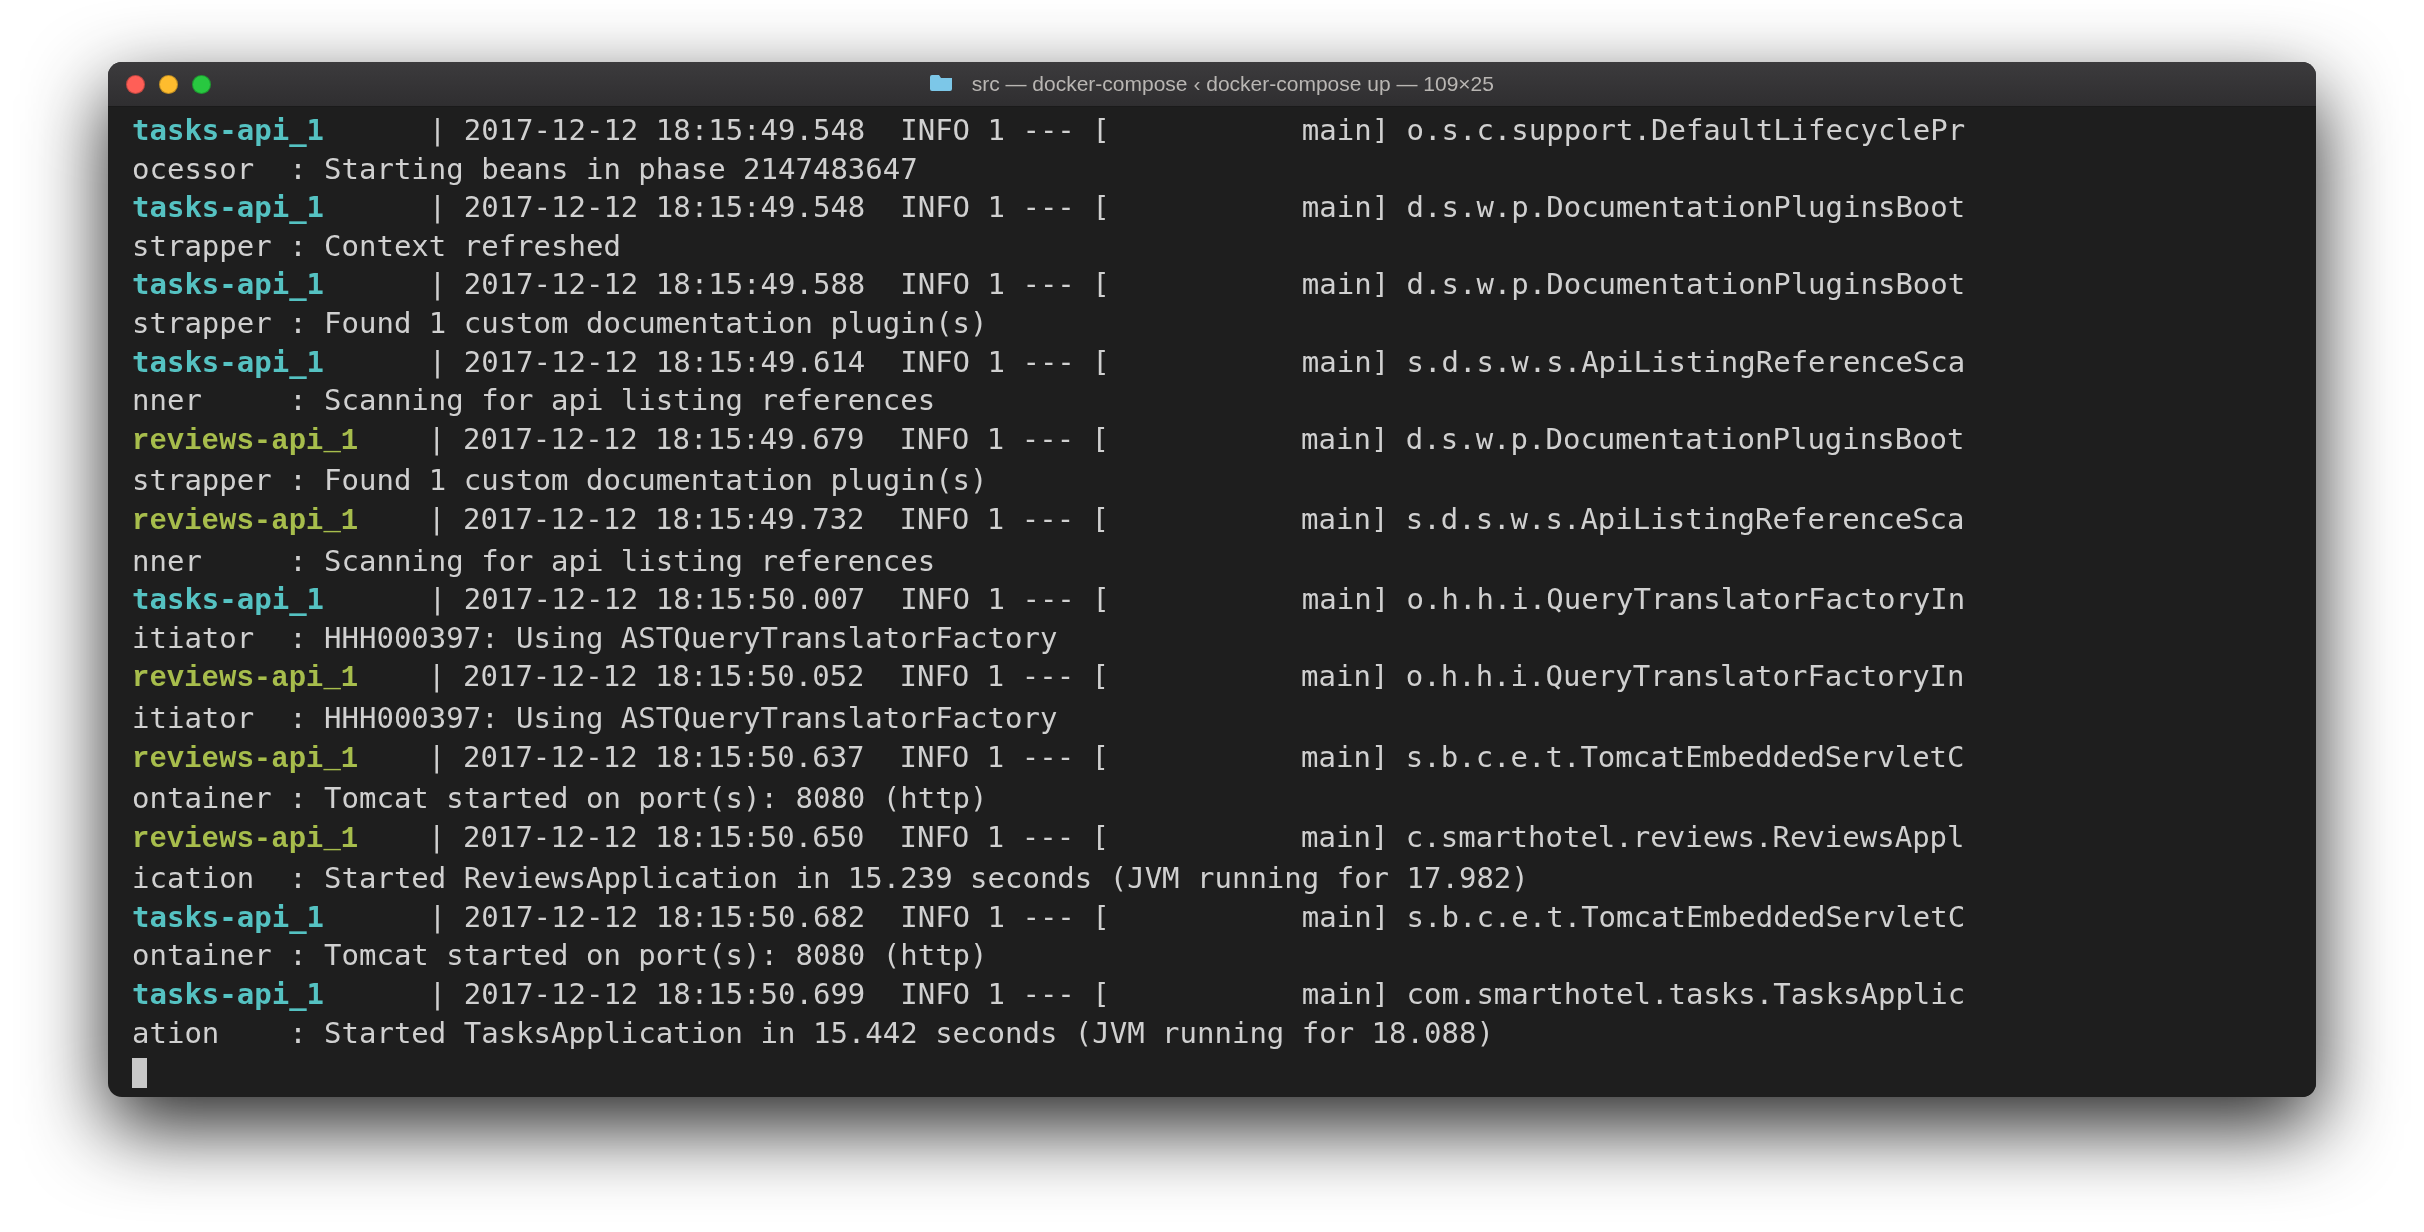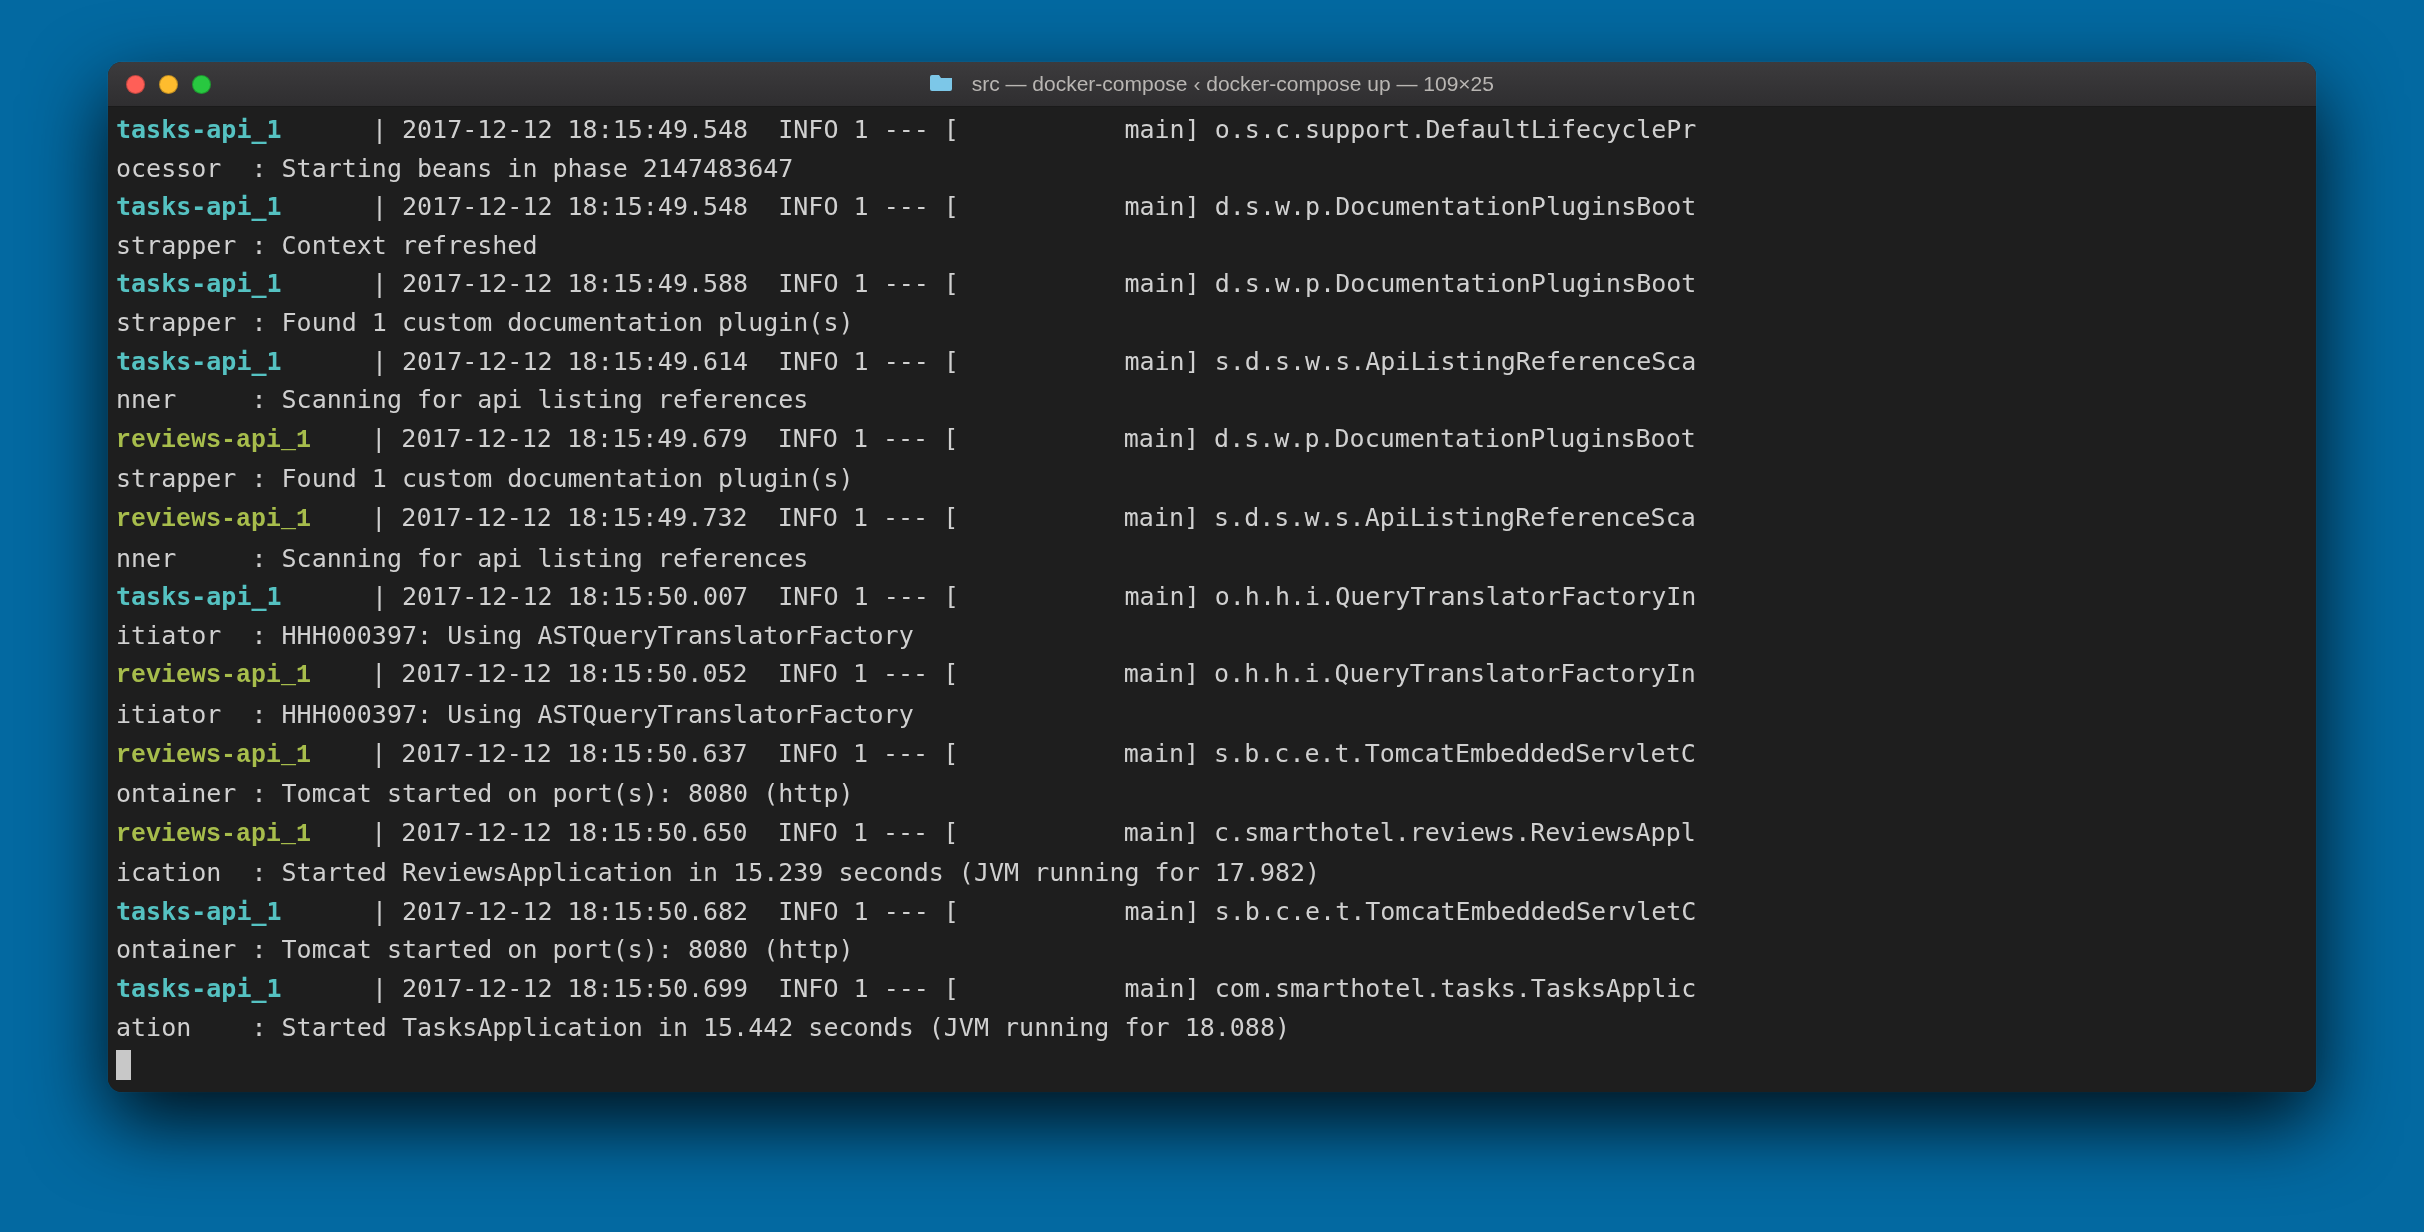--- a/index.html
+++ b/index.html
@@ -7,21 +7,21 @@
     padding: 0;
     background: #000;
     width: 100%;
     height: 100%;
     font-family: "Menlo", "Consolas", "DejaVu Sans Mono", monospace;
   }
 
   .desktop {
     width: 2424px;
     height: 1232px;
-    background: #0369a1;
+    background: #ffffff;
     position: relative;
   }
 
   .window {
     position: absolute;
     left: 108px;
     top: 62px;
     width: 2208px;
     border-radius: 14px;
     overflow: hidden;
@@ -72,27 +72,28 @@
   .title-text {
     color: #b9b6b3;
     font-family: -apple-system, "Helvetica Neue", Arial, sans-serif;
     font-size: 21px;
     vertical-align: middle;
   }
 
   .term {
     background: #1e1e1e;
     color: #d0d0d0;
-    font-size: 25px;
+    font-size: 29px;
     line-height: 38.6px;
     padding: 4px 8px 6px 8px;
     white-space: pre;
     font-weight: 500;
     letter-spacing: 0px;
     min-height: 965px;
+    margin-left: 16px;
   }
 
   .svc-tasks   { color: #55c2c2; font-weight: 700; }
   .svc-reviews { color: #a7bd4c; font-weight: 700; font-family: Liberation Mono, monospace; }
   .log-text    { color: #d0d0d0; }
 
   .cursor {
     display: inline-block;
     width: 15px;
     height: 30px;

